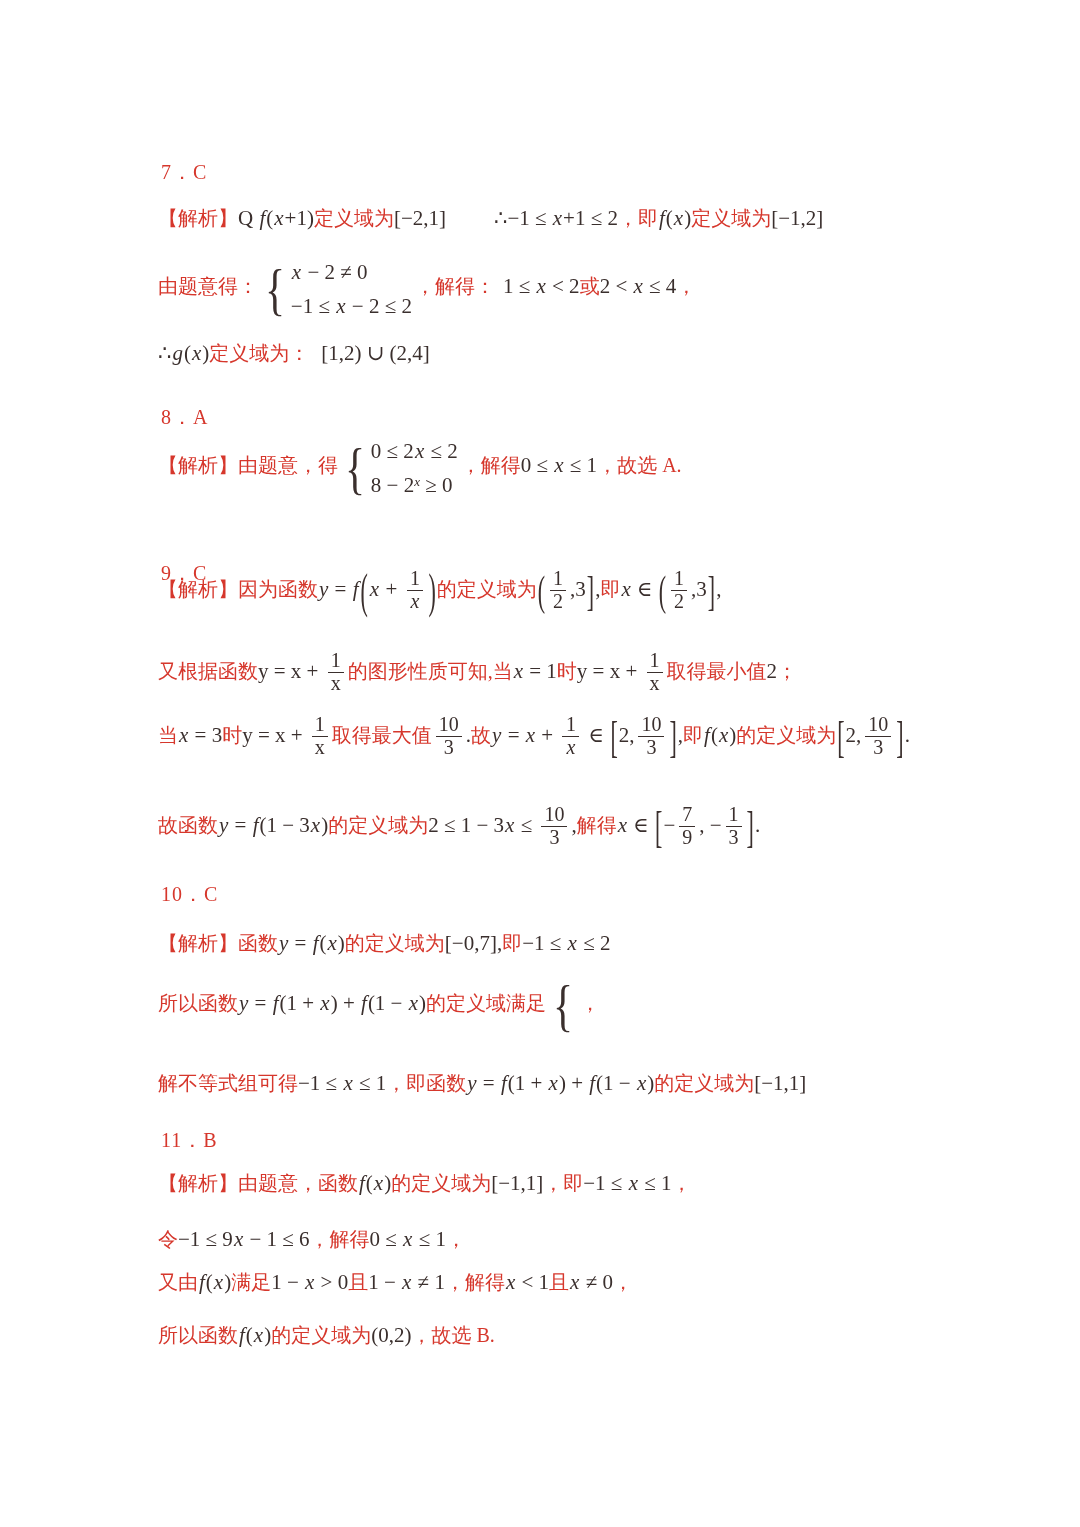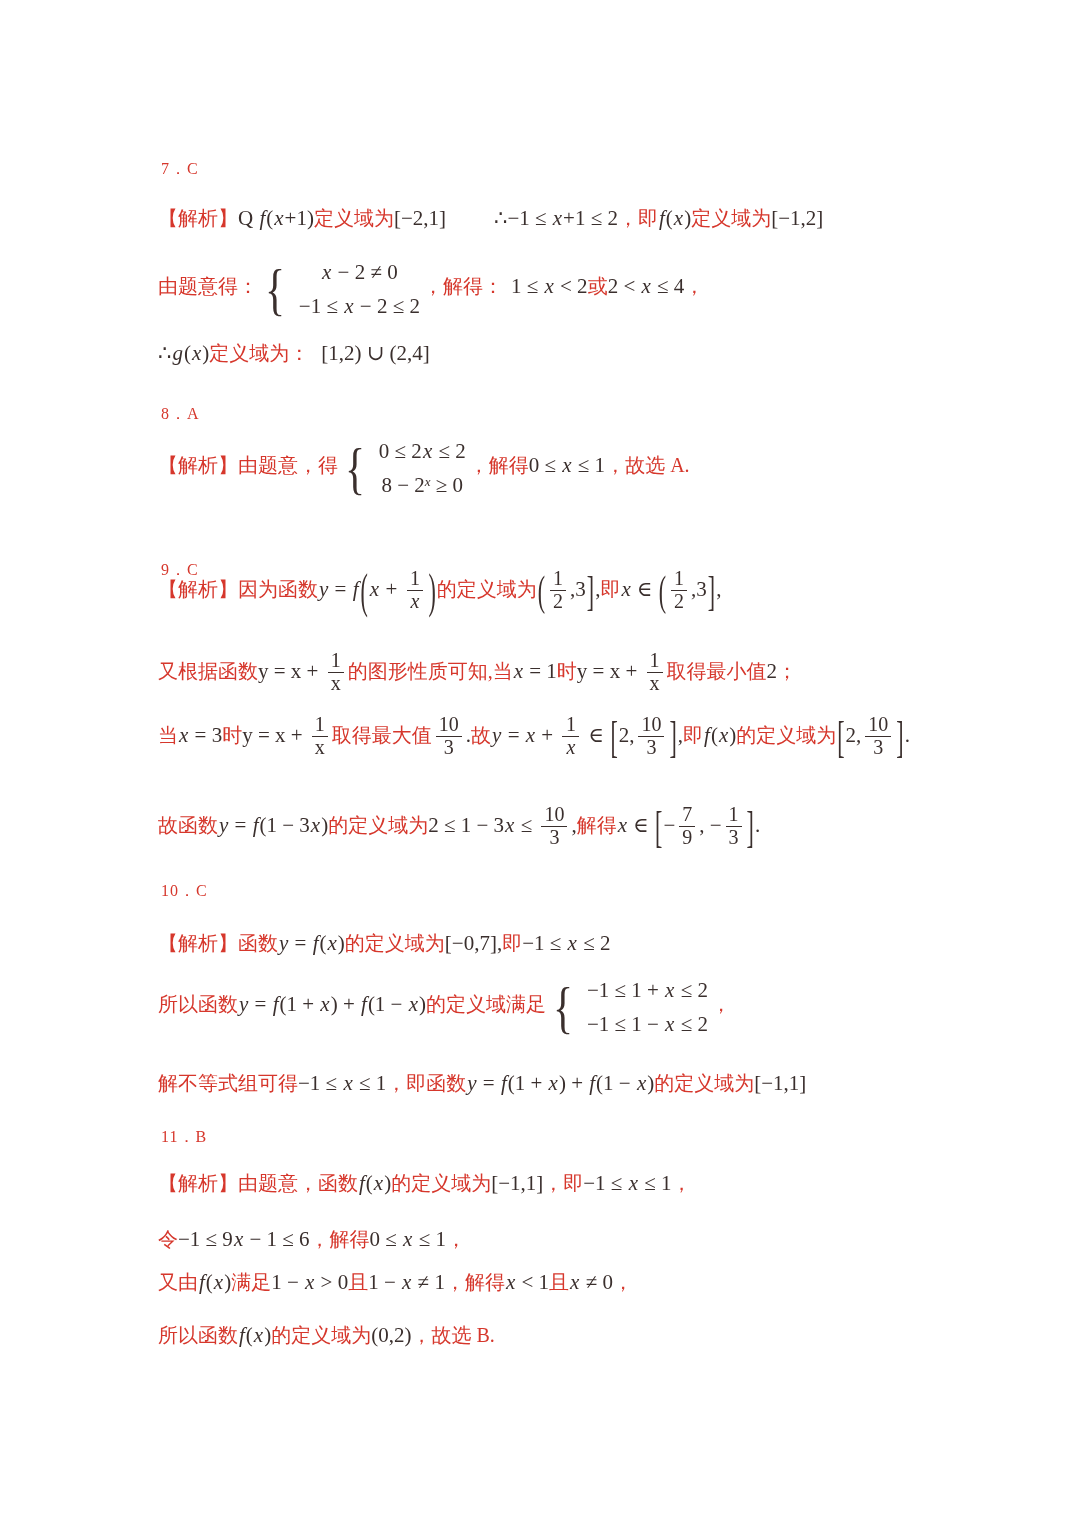--- a/index.html
+++ b/index.html
@@ -4,21 +4,21 @@
 <style>
   html,body{margin:0;padding:0;}
   body{width:1080px;height:1527px;background:#ffffff;}
   .page{
     position:relative;width:1080px;height:1527px;overflow:hidden;
     background:var(--paper,#ffffff);
     font-family:"Liberation Serif","DejaVu Serif",serif;
   }
   .head{
     position:absolute;left:161px;
-    font-size:16px;color:var(--red,#d6372c);
+    font-size:20px;color:var(--red,#d6372c);
     letter-spacing:1px;white-space:nowrap;
   }
   .line{
     position:absolute;left:158px;white-space:nowrap;line-height:1.3;
   }
   .cn{color:var(--red,#d6372c);font-size:20px;}
   .m,.mi{color:var(--dark,#3a2f2d);font-size:21px;}
   .mi{font-style:italic;padding:0 1px;}
   sup.sup{font-size:13px;font-style:italic;color:var(--dark,#3a2f2d);}
   .frac{
@@ -27,21 +27,21 @@
   }
   .frac .fn,.frac .fd{display:block;line-height:1.08;padding:0 3px;}
   .frac .m,.frac .mi{font-size:20px;}
   .frac .fd{border-top:1.5px solid var(--dark,#3a2f2d);}
   .cases{display:inline-flex;align-items:center;vertical-align:middle;margin:0 3px;}
   .cases .brace{
     display:inline-block;color:var(--dark,#3a2f2d);
     font-size:58px;line-height:58px;font-weight:400;
     transform:scaleX(.72);
   }
-  .cases .rows{display:inline-flex;flex-direction:column;row-gap:7px;margin-left:10px;text-align:center;}
+  .cases .rows{display:inline-flex;flex-direction:column;row-gap:7px;margin-left:2px;text-align:left;}
   .cases .row{white-space:nowrap;}
   .big{
     display:inline-block;vertical-align:middle;color:var(--dark,#3a2f2d);
     font-size:22px;line-height:22px;margin:0 1px;transform-origin:50% 50%;
   }
   .sp{display:inline-block;}
 </style>
 </head>
 <body>
 
@@ -77,24 +77,20 @@
     <div class="line" style="top:652px"><span class="cn">又根据函数</span><span class="m">y = x + </span><span class="frac"><span class="fn"><span class="m">1</span></span><span class="fd"><span class="m">x</span></span></span><span class="cn">的图形性质可知,当</span><span class="mi">x</span><span class="m"> = 1</span><span class="cn">时</span><span class="m">y = x + </span><span class="frac"><span class="fn"><span class="m">1</span></span><span class="fd"><span class="m">x</span></span></span><span class="cn">取得最小值</span><span class="m">2</span><span class="cn">；</span></div>
     <div class="line" style="top:716px"><span class="cn">当</span><span class="mi">x</span><span class="m"> = 3</span><span class="cn">时</span><span class="m">y = x + </span><span class="frac"><span class="fn"><span class="m">1</span></span><span class="fd"><span class="m">x</span></span></span><span class="cn">取得最大值</span><span class="frac"><span class="fn"><span class="m">10</span></span><span class="fd"><span class="m">3</span></span></span><span class="m">.</span><span class="cn">故</span><span class="mi">y</span><span class="m"> = </span><span class="mi">x</span><span class="m"> + </span><span class="frac"><span class="fn"><span class="m">1</span></span><span class="fd"><span class="mi">x</span></span></span><span class="m"> ∈ </span><span class="big" style="transform: scaleY(2);">[</span><span class="m">2,</span><span class="frac"><span class="fn"><span class="m">10</span></span><span class="fd"><span class="m">3</span></span></span><span class="big" style="transform: scaleY(2);">]</span><span class="m">,</span><span class="cn">即</span><span class="mi">f</span><span class="m">(</span><span class="mi">x</span><span class="m">)</span><span class="cn">的定义域为</span><span class="big" style="transform: scaleY(2);">[</span><span class="m">2,</span><span class="frac"><span class="fn"><span class="m">10</span></span><span class="fd"><span class="m">3</span></span></span><span class="big" style="transform: scaleY(2);">]</span><span class="m">.</span></div>
     <div class="line" style="top:806px"><span class="cn">故函数</span><span class="mi">y</span><span class="m"> = </span><span class="mi">f</span><span class="m">(1 − 3</span><span class="mi">x</span><span class="m">)</span><span class="cn">的定义域为</span><span class="m">2 ≤ 1 − 3</span><span class="mi">x</span><span class="m"> ≤ </span><span class="frac"><span class="fn"><span class="m">10</span></span><span class="fd"><span class="m">3</span></span></span><span class="m">,</span><span class="cn">解得</span><span class="mi">x</span><span class="m"> ∈ </span><span class="big" style="transform: scaleY(2);">[</span><span class="m">−</span><span class="frac"><span class="fn"><span class="m">7</span></span><span class="fd"><span class="m">9</span></span></span><span class="m">, −</span><span class="frac"><span class="fn"><span class="m">1</span></span><span class="fd"><span class="m">3</span></span></span><span class="big" style="transform: scaleY(2);">]</span><span class="m">.</span></div>
   </section>
 
   <section>
     <div class="head" style="top:881px">10．C</div>
     <div class="line" style="top:930px"><span class="cn">【解析】函数</span><span class="mi">y</span><span class="m"> = </span><span class="mi">f</span><span class="m">(</span><span class="mi">x</span><span class="m">)</span><span class="cn">的定义域为</span><span class="m">[−0,7],</span><span class="cn">即</span><span class="m">−1 ≤ </span><span class="mi">x</span><span class="m"> ≤ 2</span></div>
     <div class="line" style="top:977px"><span class="cn">所以函数</span><span class="mi">y</span><span class="m"> = </span><span class="mi">f</span><span class="m">(1 + </span><span class="mi">x</span><span class="m">) + </span><span class="mi">f</span><span class="m">(1 − </span><span class="mi">x</span><span class="m">)</span><span class="cn">的定义域满足</span><span class="cases">
           <span class="brace">{</span>
-          <span class="rows">
-            <span class="row"><span class="m">−1 ≤ 1 + </span><span class="mi">x</span><span class="m"> ≤ 2</span></span>
-            <span class="row"><span class="m">−1 ≤ 1 − </span><span class="mi">x</span><span class="m"> ≤ 2</span></span>
-          </span>
         </span><span class="cn">，</span></div>
     <div class="line" style="top:1070px"><span class="cn">解不等式组可得</span><span class="m">−1 ≤ </span><span class="mi">x</span><span class="m"> ≤ 1</span><span class="cn">，即函数</span><span class="mi">y</span><span class="m"> = </span><span class="mi">f</span><span class="m">(1 + </span><span class="mi">x</span><span class="m">) + </span><span class="mi">f</span><span class="m">(1 − </span><span class="mi">x</span><span class="m">)</span><span class="cn">的定义域为</span><span class="m">[−1,1]</span></div>
   </section>
 
   <section>
     <div class="head" style="top:1127px">11．B</div>
     <div class="line" style="top:1170px"><span class="cn">【解析】由题意，函数</span><span class="mi">f</span><span class="m">(</span><span class="mi">x</span><span class="m">)</span><span class="cn">的定义域为</span><span class="m">[−1,1]</span><span class="cn">，即</span><span class="m">−1 ≤ </span><span class="mi">x</span><span class="m"> ≤ 1</span><span class="cn">，</span></div>
     <div class="line" style="top:1226px"><span class="cn">令</span><span class="m">−1 ≤ 9</span><span class="mi">x</span><span class="m"> − 1 ≤ 6</span><span class="cn">，解得</span><span class="m">0 ≤ </span><span class="mi">x</span><span class="m"> ≤ 1</span><span class="cn">，</span></div>
     <div class="line" style="top:1269px"><span class="cn">又由</span><span class="mi">f</span><span class="m">(</span><span class="mi">x</span><span class="m">)</span><span class="cn">满足</span><span class="m">1 − </span><span class="mi">x</span><span class="m"> &gt; 0</span><span class="cn">且</span><span class="m">1 − </span><span class="mi">x</span><span class="m"> ≠ 1</span><span class="cn">，解得</span><span class="mi">x</span><span class="m"> &lt; 1</span><span class="cn">且</span><span class="mi">x</span><span class="m"> ≠ 0</span><span class="cn">，</span></div>
     <div class="line" style="top:1322px"><span class="cn">所以函数</span><span class="mi">f</span><span class="m">(</span><span class="mi">x</span><span class="m">)</span><span class="cn">的定义域为</span><span class="m">(0,2)</span><span class="cn">，故选 B.</span></div>

